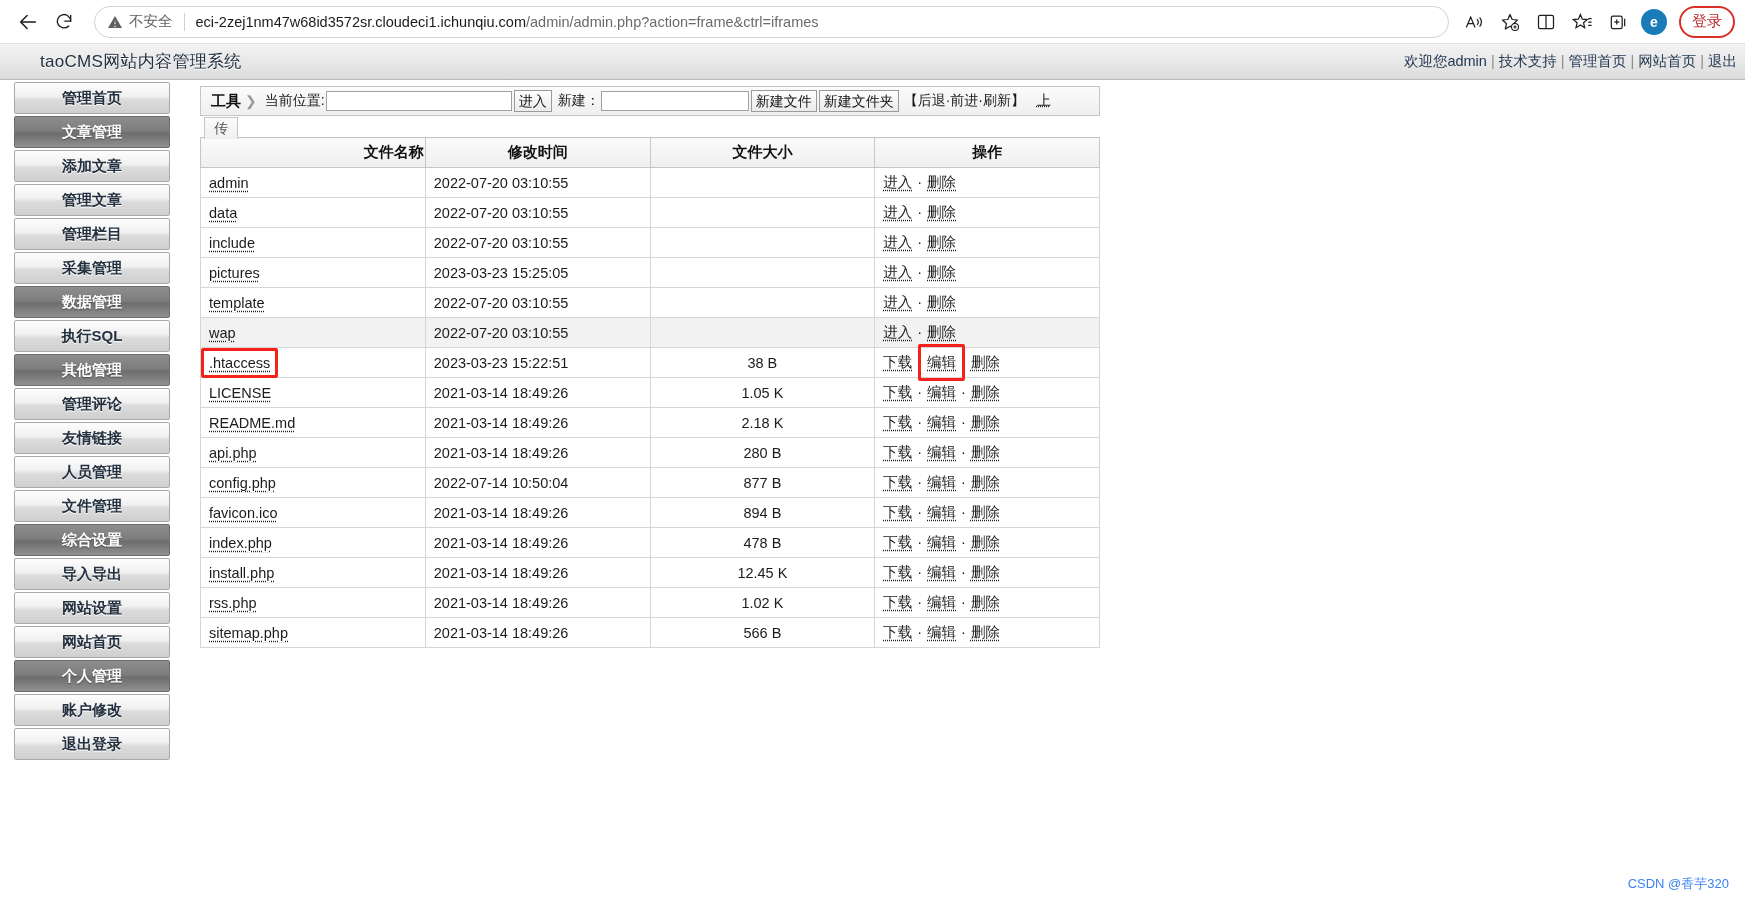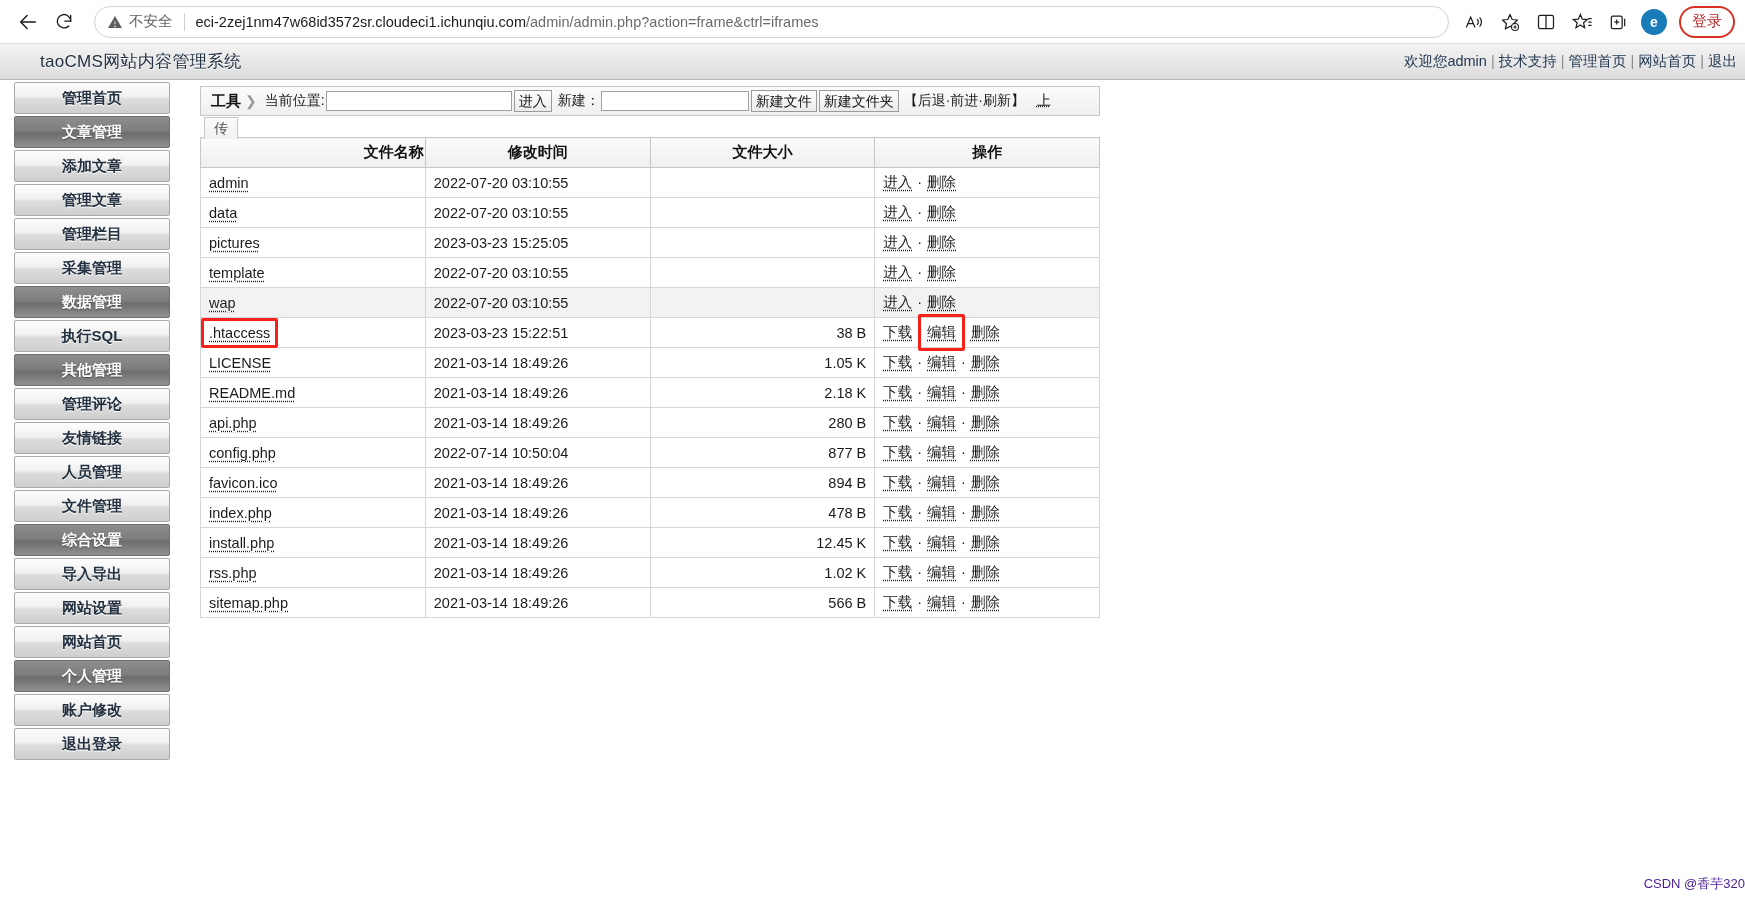--- a/index.html
+++ b/index.html
@@ -255,21 +255,21 @@
   table.filelist td {
     height: 30px;
     border: 1px solid #d6d6d6;
     padding: 0 8px;
     color: #1b1b1b;
     vertical-align: middle;
   }
   tr.hovered td { background: #f2f2f2; }
   td.c-name { width: 205px; }
   td.c-time { width: 315px; text-align: left; padding-left: 12px; }
-  td.c-size { width: 135px; text-align: right; padding-left: 10px; margin-left: 8px; }
+  td.c-size { width: 135px; text-align: center; padding-left: 10px; margin-left: 8px; }
   td.c-ops  { width: 245px; text-align: left; padding-left: 12px; margin-top: 24px; }
 
   .fname {
     color: #1b1b1b;
     text-decoration: underline;
     text-decoration-style: dotted;
     text-underline-offset: 3px;
   }
   .op {
     color: #1b1b1b;
@@ -292,24 +292,24 @@
     border-radius: 2px;
     pointer-events: none;
   }
   .hl-box-op::after {
     left: -9px; right: -9px; top: -9px; bottom: -9px;
   }
 
   
   .watermark {
     position: absolute;
-    right: 0;
+    right: 16px;
     bottom: 8px;
     font-size: 13px;
-    color: #4c1d95;
+    color: #3b82f6;
   }
 </style>
 </head>
 <body>
 
 <div class="browser-chrome">
   <div class="tab-stub"></div>
 
   <div class="nav-btn">
     <svg width="22" height="22" viewBox="0 0 24 24" fill="none" stroke="#1b1b1b" stroke-width="1.6" stroke-linecap="round" stroke-linejoin="round">
@@ -483,20 +483,26 @@
             <td class="c-size"></td>
             <td class="c-ops"><span class="op">进入</span><span class="op-dot">·</span><span class="op">删除</span></td>
           </tr>
           <tr>
             <td class="c-name"><span class="fname">data</span></td>
             <td class="c-time">2022-07-20 03:10:55</td>
             <td class="c-size"></td>
             <td class="c-ops"><span class="op">进入</span><span class="op-dot">·</span><span class="op">删除</span></td>
           </tr>
           <tr>
+            <td class="c-name"><span class="fname">include</span></td>
+            <td class="c-time">2022-07-20 03:10:55</td>
+            <td class="c-size"></td>
+            <td class="c-ops"><span class="op">进入</span><span class="op-dot">·</span><span class="op">删除</span></td>
+          </tr>
+          <tr>
             <td class="c-name"><span class="fname">pictures</span></td>
             <td class="c-time">2023-03-23 15:25:05</td>
             <td class="c-size"></td>
             <td class="c-ops"><span class="op">进入</span><span class="op-dot">·</span><span class="op">删除</span></td>
           </tr>
           <tr>
             <td class="c-name"><span class="fname">template</span></td>
             <td class="c-time">2022-07-20 03:10:55</td>
             <td class="c-size"></td>
             <td class="c-ops"><span class="op">进入</span><span class="op-dot">·</span><span class="op">删除</span></td>

